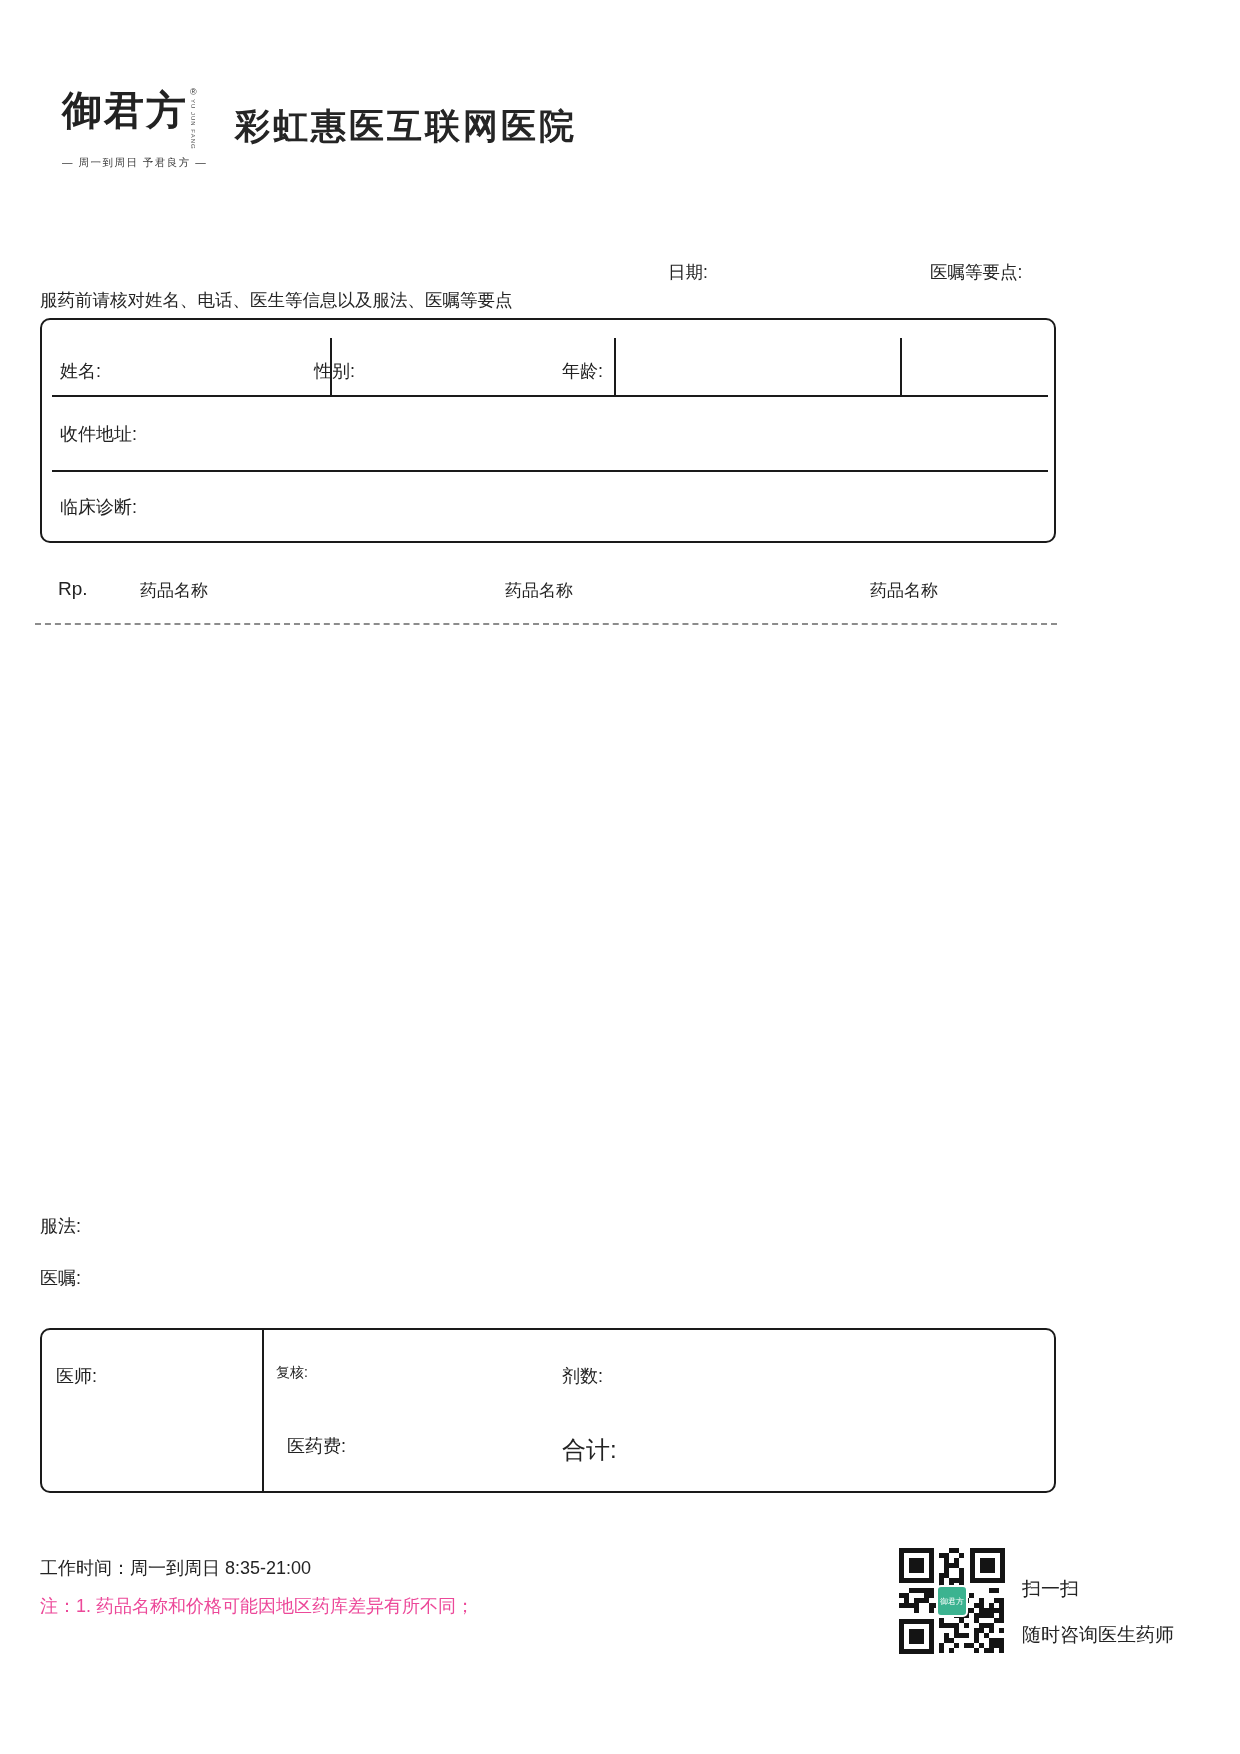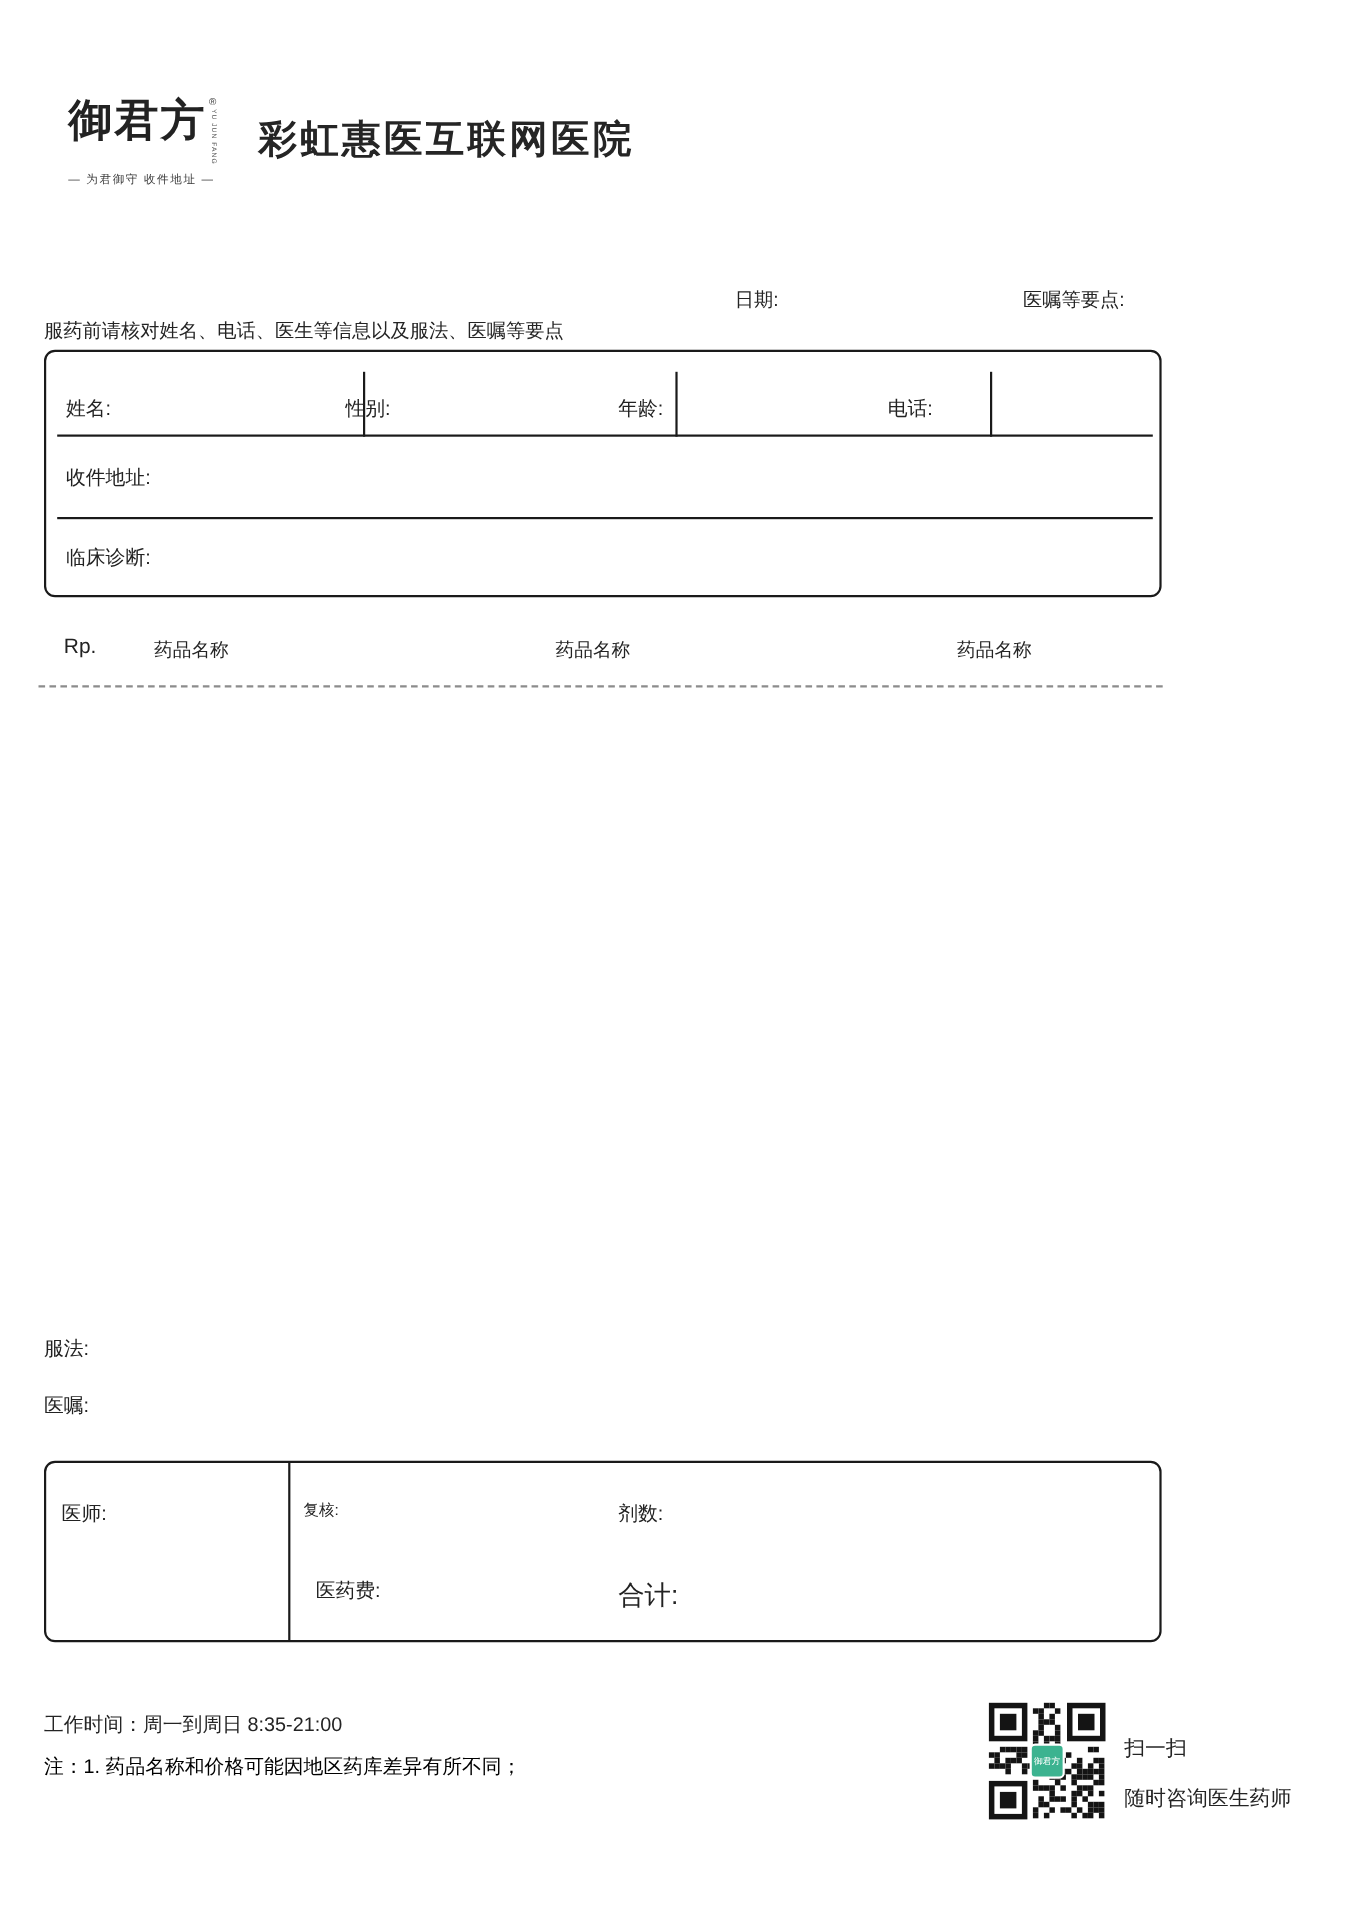--- a/index.html
+++ b/index.html
@@ -74,21 +74,21 @@
     border:2px solid #1a1a1a; border-radius:10px;
   }
   .sign-vdiv { position:absolute; left:220px; top:0; width:2px; height:100%; background:#1a1a1a; }
   .doctor-label { position:absolute; left:14px; top:34px; font-size:18px; }
   .review-label { position:absolute; left:234px; top:34px; font-size:14px; }
   .dose-label   { position:absolute; left:520px; top:34px; font-size:18px; }
   .fee-label    { position:absolute; left:245px; top:104px; font-size:18px; }
   .total-label  { position:absolute; left:520px; top:104px; font-size:24px; }
   
   .hours-line { position:absolute; left:40px; top:1556px; font-size:18px; color:#242424; }
-  .note1-line { position:absolute; left:40px; top:1594px; font-size:18px; color:#000000; }
+  .note1-line { position:absolute; left:40px; top:1594px; font-size:18px; color:#ec4899; }
   .note2-line { position:absolute; left:40px; top:1632px; font-size:18px; color:#242424; }
   .qr-wrap { position:absolute; left:899px; top:1548px; width:106px; height:106px; background:#fff; }
   .qr-grid { position:absolute; left:0; top:0; width:106px; height:106px; }
   .qm { position:absolute; width:5px; height:5px; background:#141414; }
   .finder { position:absolute; width:35px; height:35px; border:5px solid #141414; }
   .finder::after { content:""; position:absolute; left:5px; top:5px; width:15px; height:15px; background:#141414; }
   .f-tl { left:0; top:0; } .f-tr { right:0; top:0; } .f-bl { left:0; bottom:0; }
   .qr-badge {
     position:absolute; left:37px; top:37px; width:32px; height:32px;
     border-radius:5px; display:flex; align-items:center; justify-content:center;
@@ -104,21 +104,21 @@
 <div class="page">
 
   <div class="brand">
     <div class="brand-row">
       <div class="brand-logo">御君方</div>
       <div class="brand-side">
         <div class="brand-reg">®</div>
         <div class="brand-vert">YU JUN FANG</div>
       </div>
     </div>
-    <div class="brand-tagline">— 为君御守  收件地址 —</div>
+    <div class="brand-tagline">— 周一到周日  予君良方 —</div>
   </div>
   <div class="hospital-title">彩虹惠医互联网医院</div>
 
   <div class="notice-row">
     <span class="notice-text">服药前请核对姓名、电话、医生等信息以及服法、医嘱等要点</span>
     <span class="date-label">日期:</span>
     <span class="rx-no-label">医嘱等要点:</span>
   </div>
 
   <div class="patient-box">
@@ -128,23 +128,20 @@
       </div>
       <div class="v-div v1"></div>
       <div class="p-cell cell-sex">
         <span class="p-label">性别:</span>
       </div>
       <div class="v-div v2"></div>
       <div class="p-cell cell-age">
         <span class="p-label">年龄:</span>
       </div>
       <div class="v-div v3"></div>
-      <div class="p-cell cell-phone">
-        <span class="p-label">电话:</span>
-      </div>
     </div>
     <div class="h-div h1"></div>
     <div class="p-row2">
       <span class="p-label" style="padding-bottom:0">收件地址:</span>
     </div>
     <div class="h-div h2"></div>
     <div class="p-row3">
       <span class="p-label" style="padding-bottom:0">临床诊断:</span>
     </div>
   </div>

